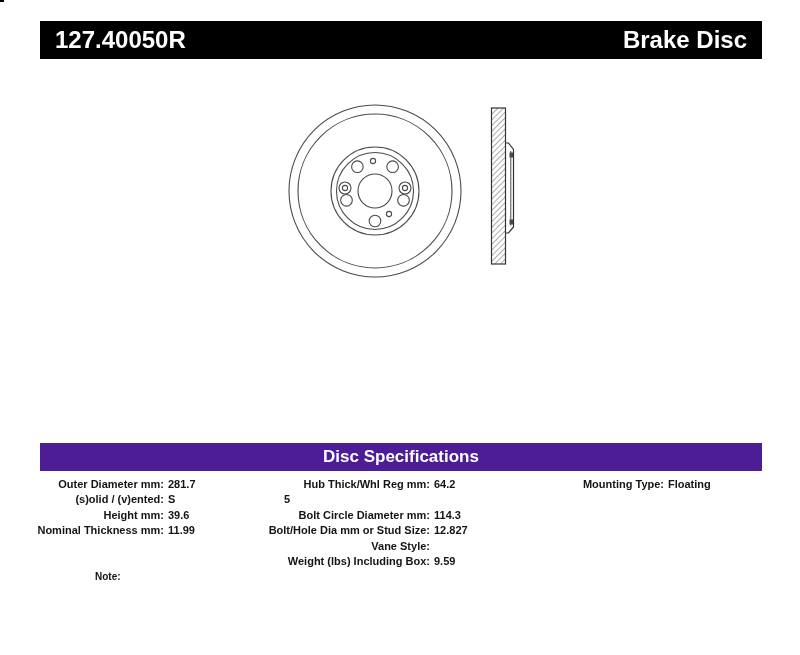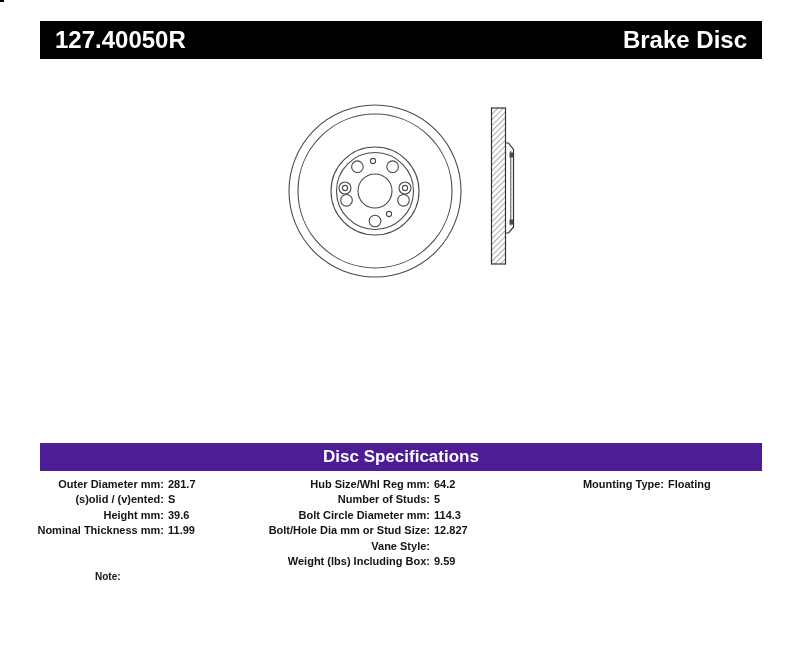--- a/index.html
+++ b/index.html
@@ -107,28 +107,25 @@
       <span class="lblbox">
           <span>Nominal Thickness mm:</span>
         </span>
       <span class="val">11.99</span>
     </div>
   </div>
 
   <div class="spec-col col2">
     <div class="row">
       <span class="lblbox">
-          <span>Hub Size/Whl Reg mm:</span>
+          <span>Hub Thick/Whl Reg mm:</span>
         </span>
       <span class="val">64.2</span>
     </div>
     <div class="row">
-      <span class="lblbox">
-          <span>Number of Studs:</span>
-        </span>
       <span class="val">5</span>
     </div>
     <div class="row">
       <span class="lblbox">
           <span>Bolt Circle Diameter mm:</span>
         </span>
       <span class="val">114.3</span>
     </div>
     <div class="row">
       <span class="lblbox">

